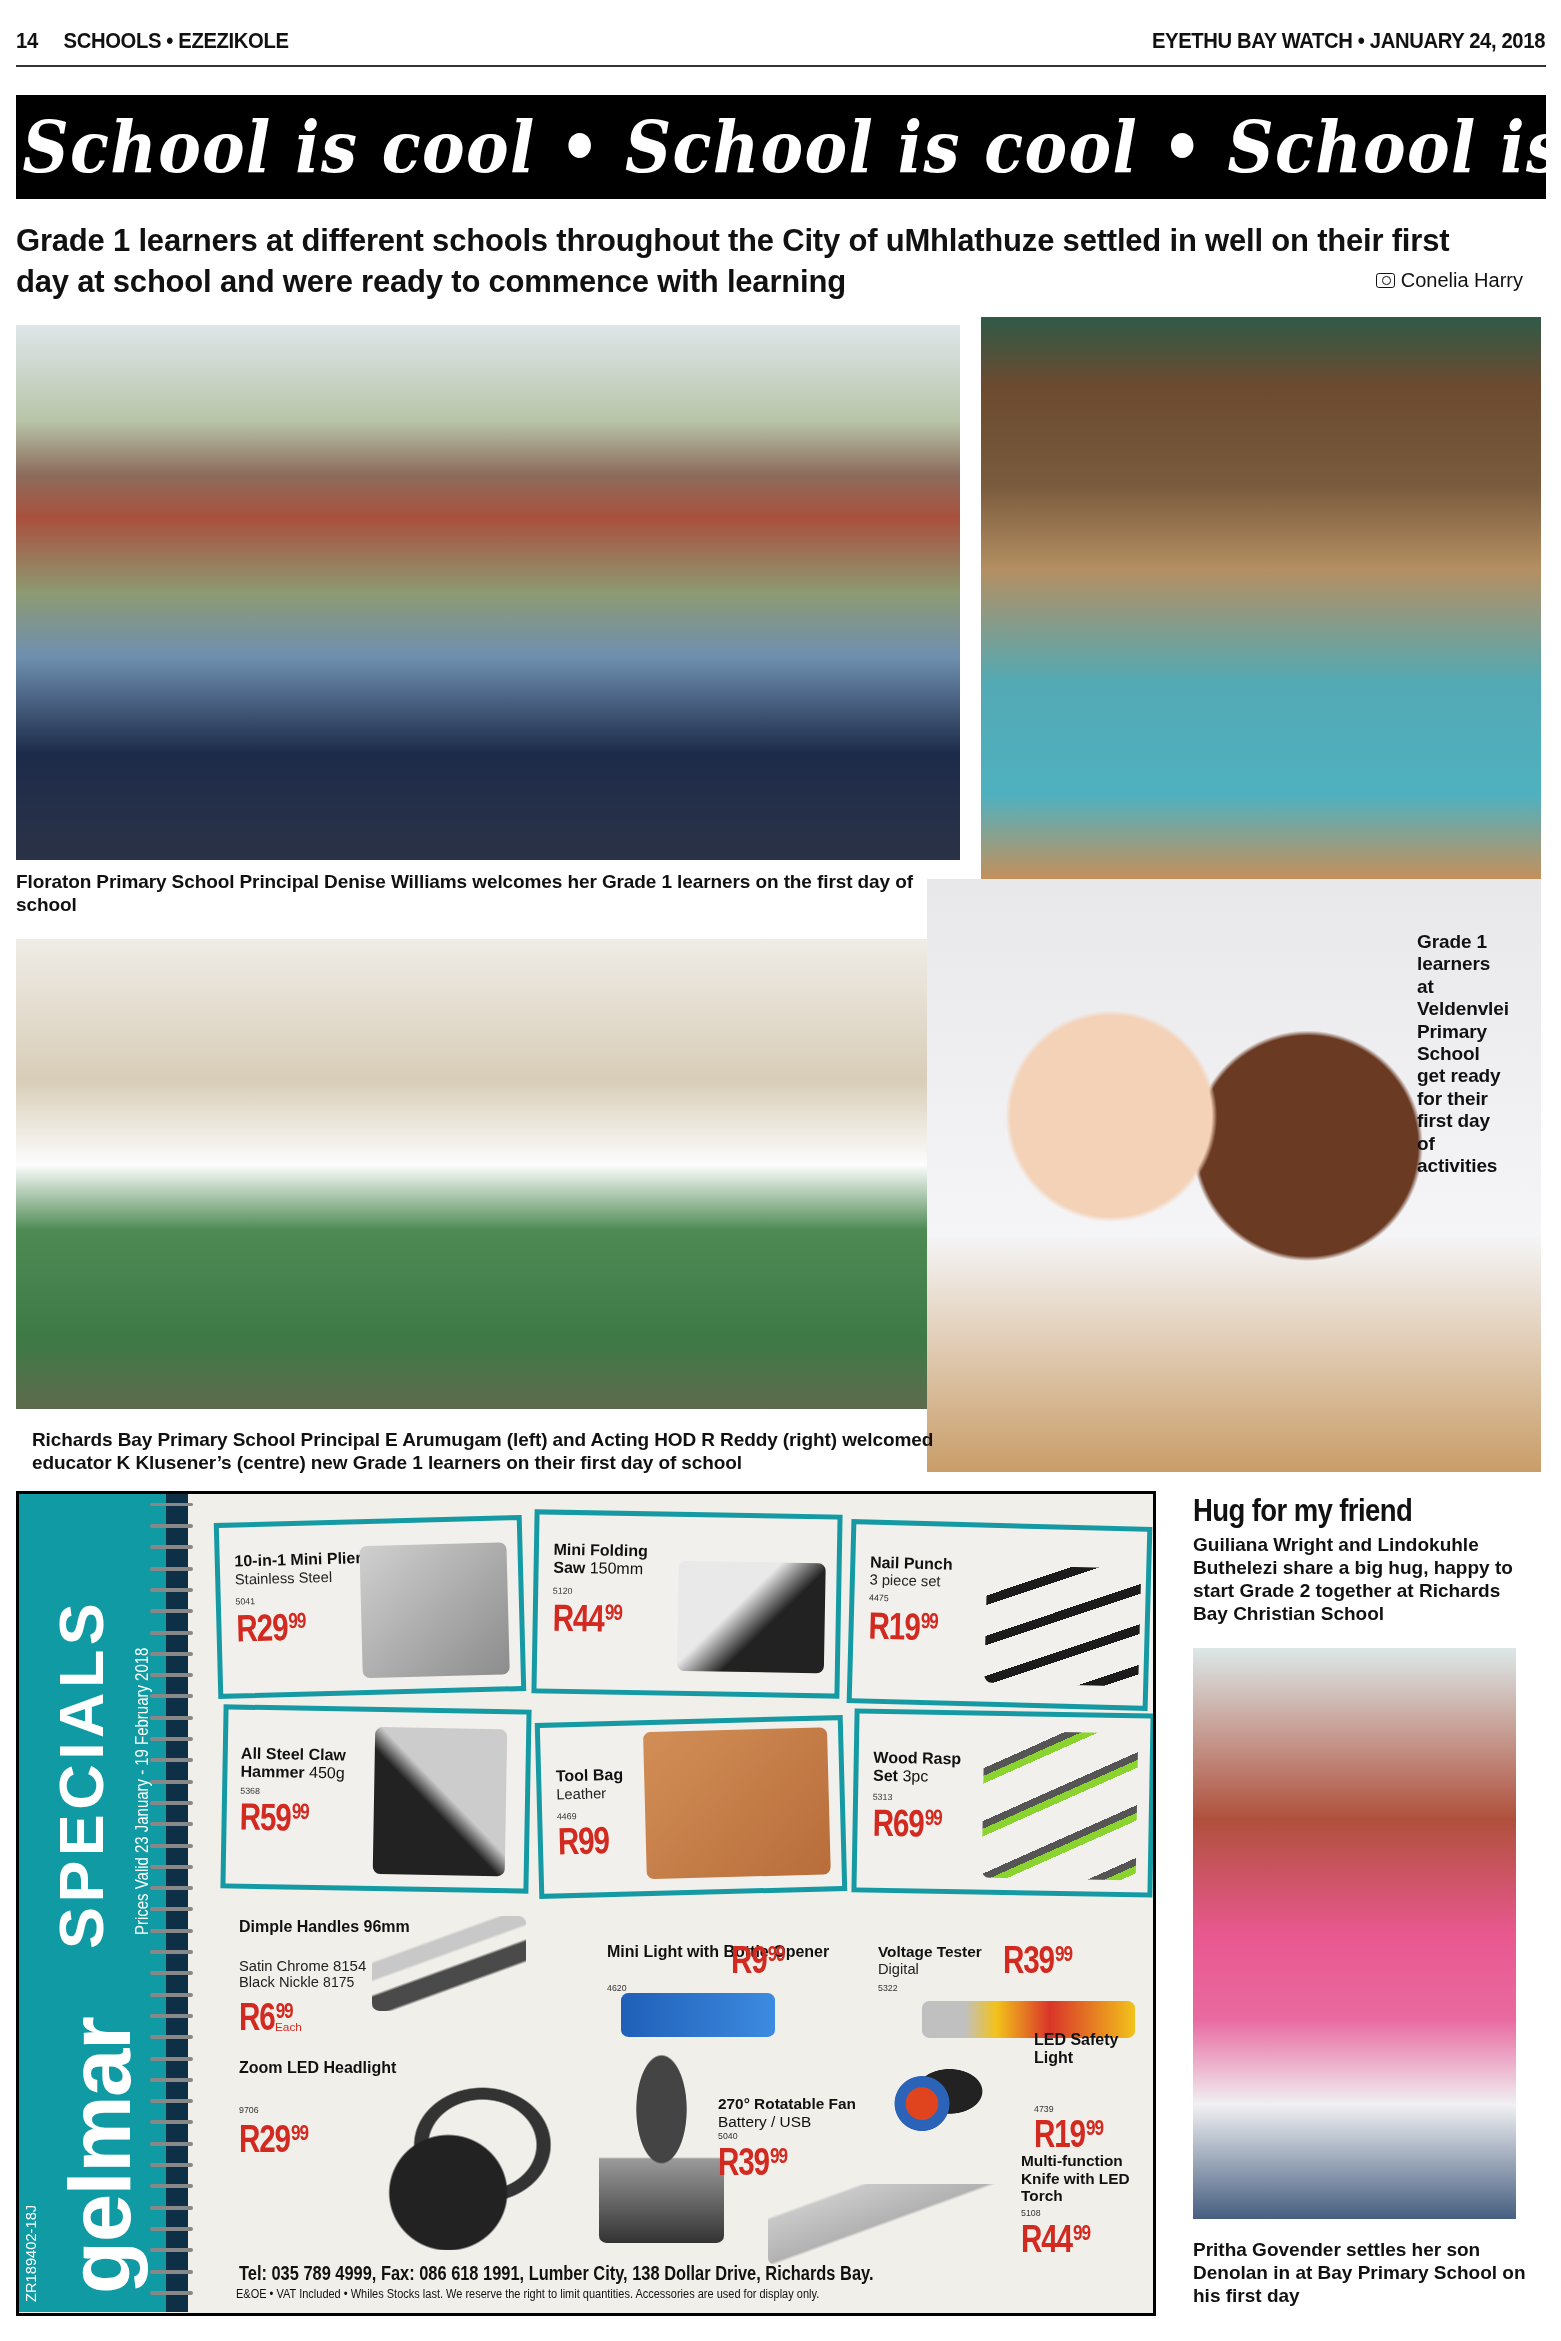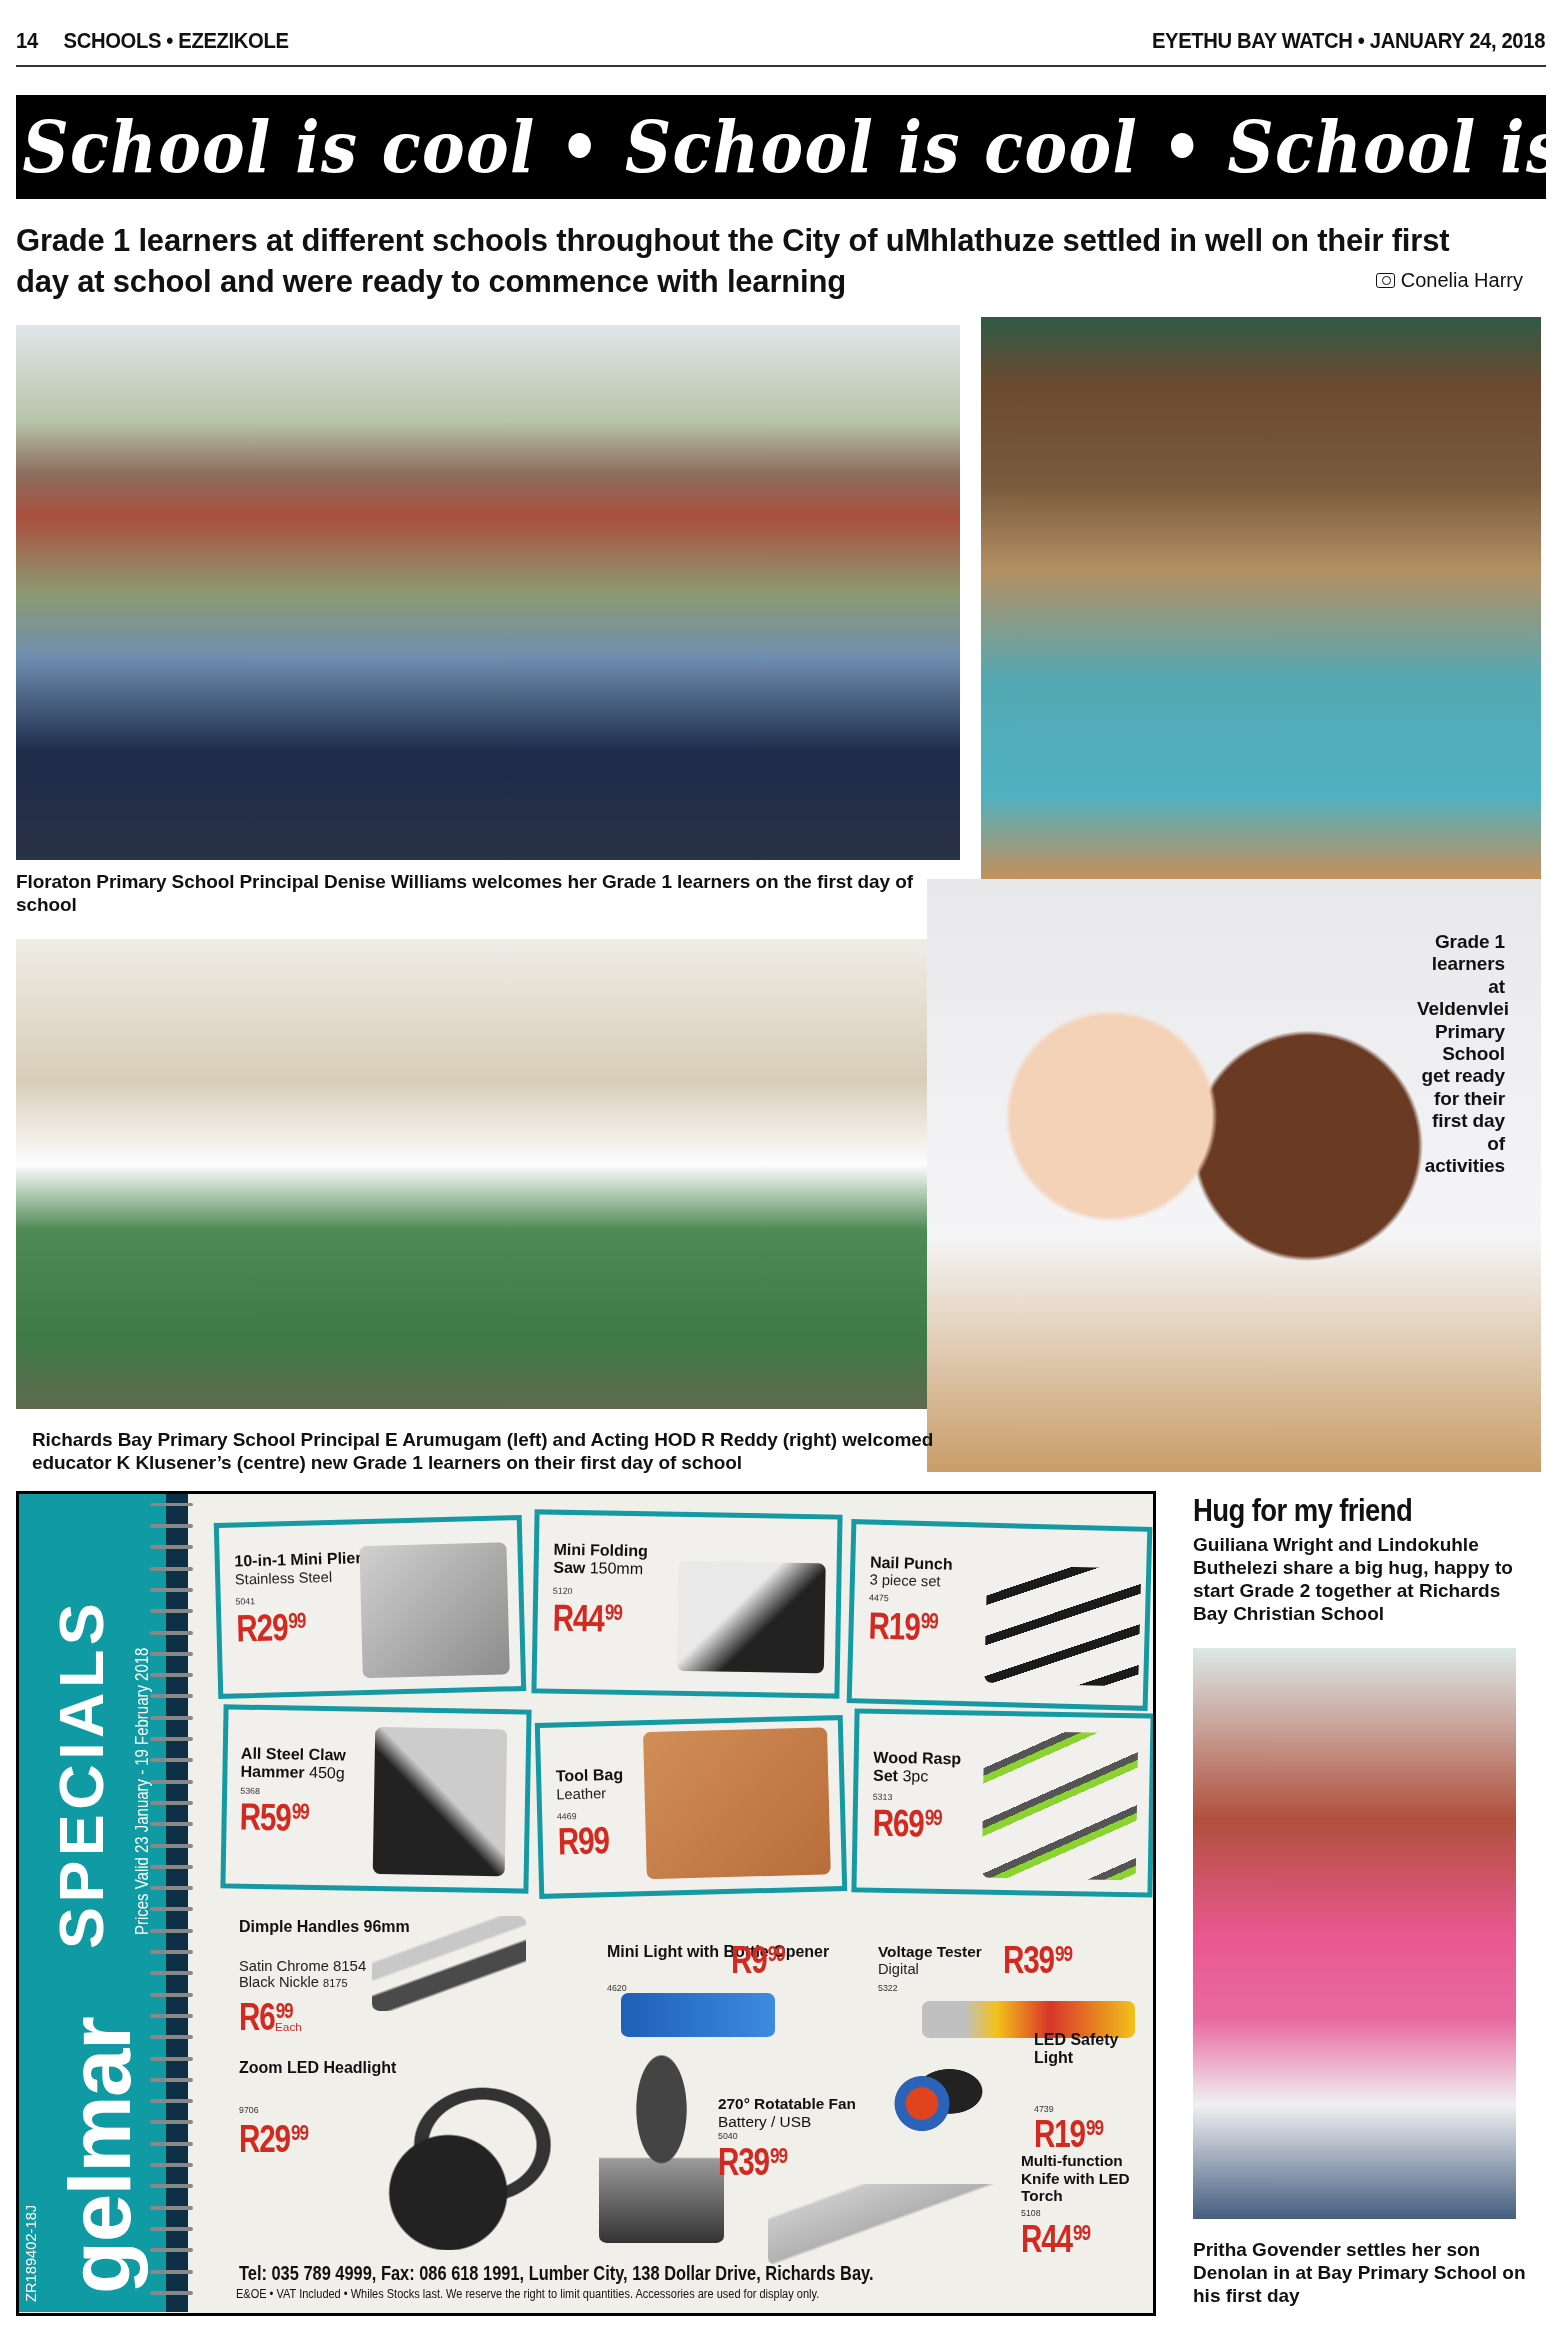--- a/index.html
+++ b/index.html
@@ -22,21 +22,21 @@
 .photo{overflow:hidden}
 #photo1{left:16px;top:325px;width:944px;height:535px;background:linear-gradient(180deg,#dfe6ea 0%,#b8c4a8 18%,#8c6c5c 28%,#a9503e 36%,#8d9a72 50%,#6f8fb0 62%,#1d2b4a 80%,#2a3246 100%)}
 #photo2{left:981px;top:317px;width:560px;height:562px;background:linear-gradient(180deg,#2f5a47 0%,#6b4a30 12%,#7a5b3d 30%,#b48f63 45%,#53a9b4 65%,#4fb1c0 85%,#c4905b 100%)}
 #photo3{left:16px;top:939px;width:944px;height:470px;background:linear-gradient(180deg,#efece6 0%,#d8cdb8 30%,#fdfdfd 48%,#4e8a54 62%,#3d7a46 85%,#5f6a4d 100%)}
 #photo4{left:927px;top:879px;width:614px;height:593px;background:radial-gradient(circle at 30% 40%,#f4d2b8 0 18%,transparent 19%),radial-gradient(circle at 62% 45%,#6a3a22 0 22%,transparent 23%),linear-gradient(180deg,#e8e8ea 0%,#f5f5f7 60%,#c99d68 100%)}
 #photo5{left:1193px;top:1648px;width:323px;height:571px;background:linear-gradient(180deg,#dce8e8 0%,#b0503c 30%,#e8588f 50%,#e86aa0 65%,#f0f0f2 80%,#465e80 100%)}
 
 .cap{font-weight:bold;font-size:19px;line-height:23px;letter-spacing:-0.1px}
 #cap1{left:16px;top:870px;width:947px}
 #cap3{left:32px;top:1428px;width:947px}
-#cap2{left:1417px;top:931px;width:88px;text-align:right;font-size:19px;line-height:22.4px}
+#cap2{left:1417px;top:931px;width:88px;font-size:19px;line-height:22.4px}
 #hughead{left:1193px;top:1492px;font-size:32px;font-weight:bold;letter-spacing:-0.7px;transform:scaleX(0.86);transform-origin:left top}
 #hugcap{left:1193px;top:1533px;width:345px;font-weight:bold;font-size:19px;line-height:23px}
 #cap5{left:1193px;top:2238px;width:345px;font-weight:bold;font-size:19px;line-height:23px}
 
 #ad{left:16px;top:1491px;width:1140px;height:825px;border:3.7px solid #000;background:#f1efea;overflow:hidden}
 #adside{left:0;top:0;width:147px;height:818px;background:#109aa3}
 #adspiral{left:147px;top:0;width:22px;height:818px;background:#0e3046}
 .ring{position:absolute;left:131px;width:43px;height:3.7px;background:#888;border-radius:2.2px}
 .vt{position:absolute;white-space:nowrap;transform:rotate(-90deg);transform-origin:left top;color:#fff}
 #brandname{left:31px;top:800px;font-size:87px;font-weight:bold;letter-spacing:-1.5px}
@@ -172,21 +172,21 @@
   </div>
   <div class="box" style="left:834px;top:217px;width:301px;height:184px;transform:rotate(1deg)">
     <div class="pname" style="left:14.7px;top:35px;width:110px"><span>Wood Rasp Set</span> <span class="sub">3pc</span></div>
     <div class="pcode" style="left:14.7px;top:78px">5313</div>
     <div class="price" style="left:14.7px;top:90px"><span>R69</span><sup>99</sup></div>
     <div class="prod" style="left:125px;top:14.7px;width:154px;height:147px;background:repeating-linear-gradient(155deg,transparent 0 34px,#555 34px 41px,#8bd32e 41px 48px)"></div>
   </div>
 
   <div class="pname" style="left:220px;top:424px">Dimple Handles 96mm</div>
   <div class="psub" style="left:220px;top:463px;font-size:14.7px"><span>Satin Chrome</span> <span style="font-size:15px">8154</span></div>
-  <div class="psub" style="left:220px;top:480px;font-size:14.7px"><span>Black Nickle</span> <span style="font-size:11px">8175</span></div>
+  <div class="psub" style="left:220px;top:480px;font-size:14.7px"><span>Black Nickle</span> <span style="font-size:14px">8175</span></div>
   <div class="price" style="left:220px;top:504px"><span>R6</span><sup>99</sup></div>
   <div class="each" style="left:256px;top:526px">Each</div>
   <div class="prod" style="left:353px;top:422px;width:154px;height:95px;background:linear-gradient(160deg,transparent 30%,#c8c8c8 32%,#c8c8c8 42%,transparent 44%,transparent 52%,#4a4a4a 54%,#4a4a4a 66%,transparent 68%)"></div>
 
   <div class="pname" style="left:588px;top:449px;font-size:16px">Mini Light with Bottle Opener</div>
   <div class="pcode" style="left:588px;top:489px">4620</div>
   <div class="price" style="left:712px;top:447px"><span>R9</span><sup>99</sup></div>
   <div class="prod" style="left:602px;top:499px;width:154px;height:44px;background:linear-gradient(90deg,#1f5fb8,#3d8be0)"></div>
 
   <div class="pname" style="left:859px;top:449px;font-size:15.4px">Voltage Tester</div>

